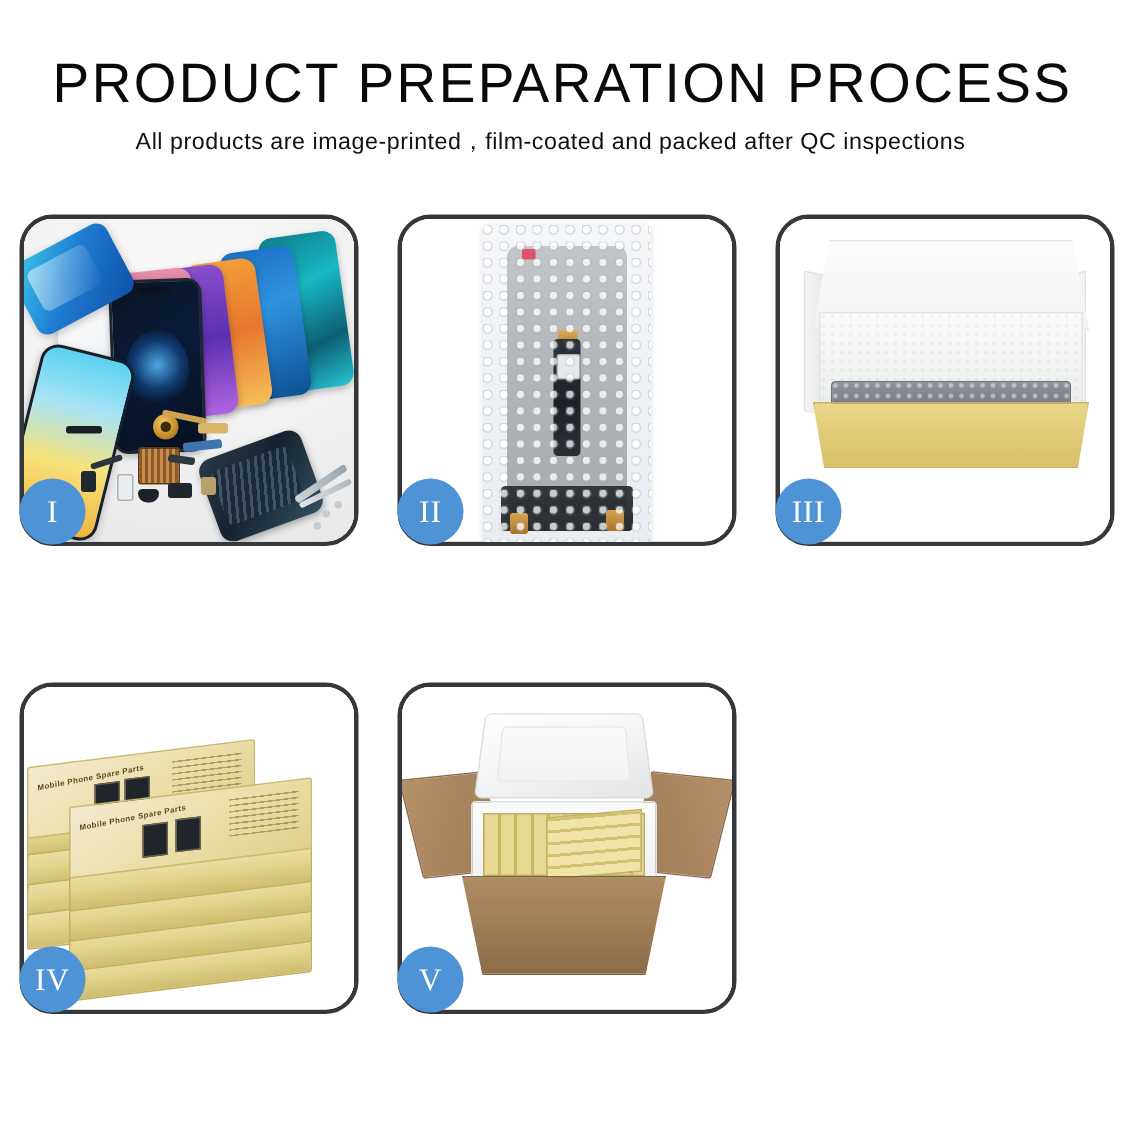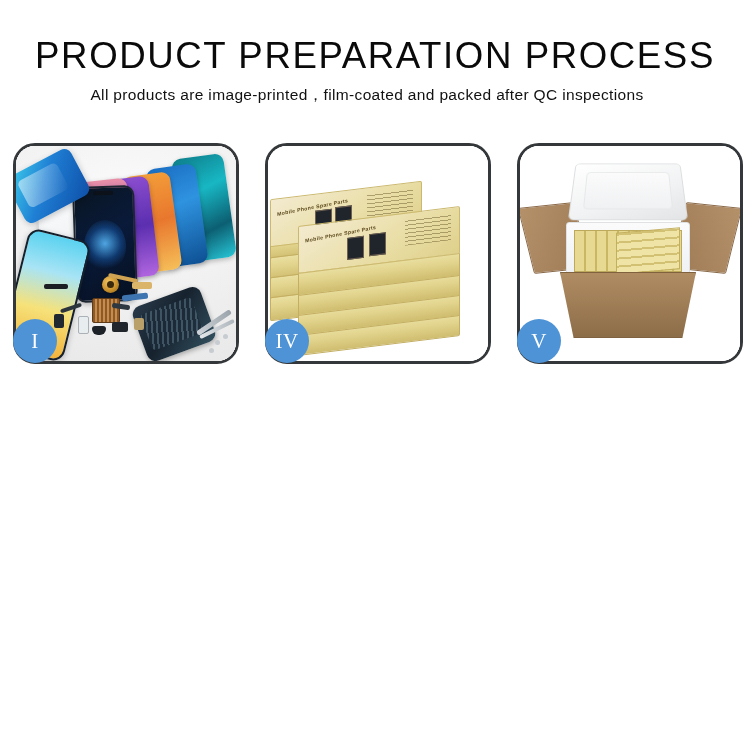--- a/index.html
+++ b/index.html
@@ -417,21 +417,54 @@
         <div class="cmp flex9"></div>
         <div class="cmp flex10"></div>
         <div class="cmp screw1"></div>
         <div class="cmp screw2"></div>
         <div class="cmp screw3"></div>
       </div>
     </div>
     <div class="badge">I</div>
   </div>
 
-
+  <div class="panel">
+    <div class="panel-inner">
+      <div class="scene-bubble">
+        <div class="bubble-bag">
+          <div class="bag-panel"></div>
+          <div class="bag-red"></div>
+          <div class="bag-gold3"></div>
+          <div class="bag-flex"></div>
+          <div class="bag-conn"></div>
+          <div class="bag-bottom"></div>
+          <div class="bag-gold1"></div>
+          <div class="bag-gold2"></div>
+          <div class="bubble-overlay"></div>
+        </div>
+      </div>
+    </div>
+    <div class="badge">II</div>
+  </div>
+
+  <div class="panel">
+    <div class="panel-inner">
+      <div class="scene-box3">
+        <div class="b3-left-flap"></div>
+        <div class="b3-right-flap"></div>
+        <div class="b3-lid-back"></div>
+        <div class="b3-foam-back">
+            <div class="b3-foam-grain"></div>
+          </div>
+        <div class="b3-gray-foam"></div>
+        <div class="b3-tray-front"></div>
+      </div>
+    </div>
+    <div class="badge">III</div>
+  </div>
 
   <div class="panel">
     <div class="panel-inner">
       <div class="scene-stack">
 
         <div class="sbox" style="left:2px;  top:82px;"></div>
         <div class="sbox" style="left:2px;  top:102px;"></div>
         <div class="sbox" style="left:2px;  top:122px;"></div>
         <div class="sbox" style="left:2px;  top:142px;"></div>
         <div class="sbox-top" style="left:2px; top:44px;">

